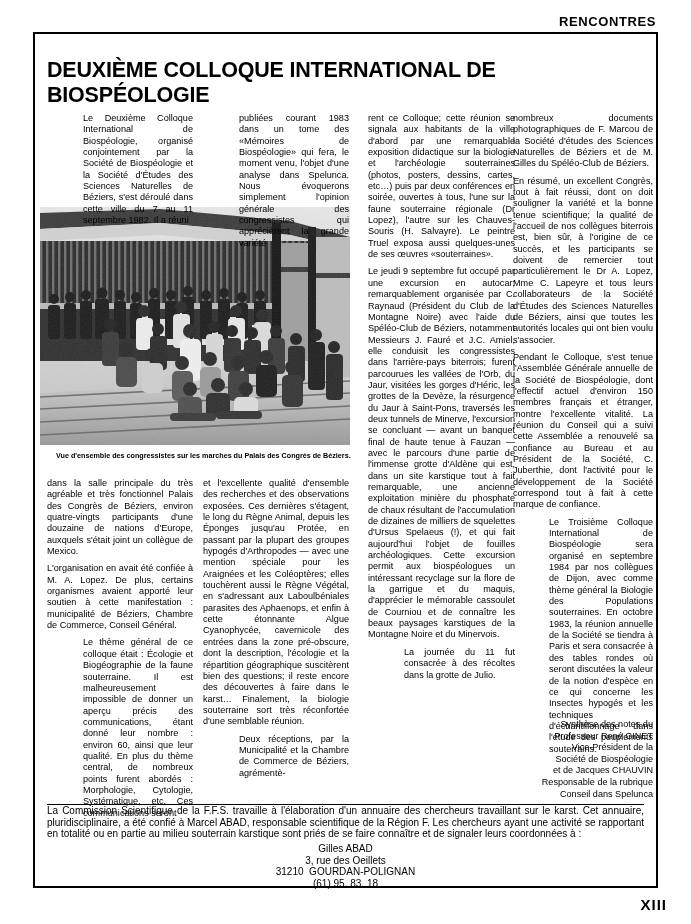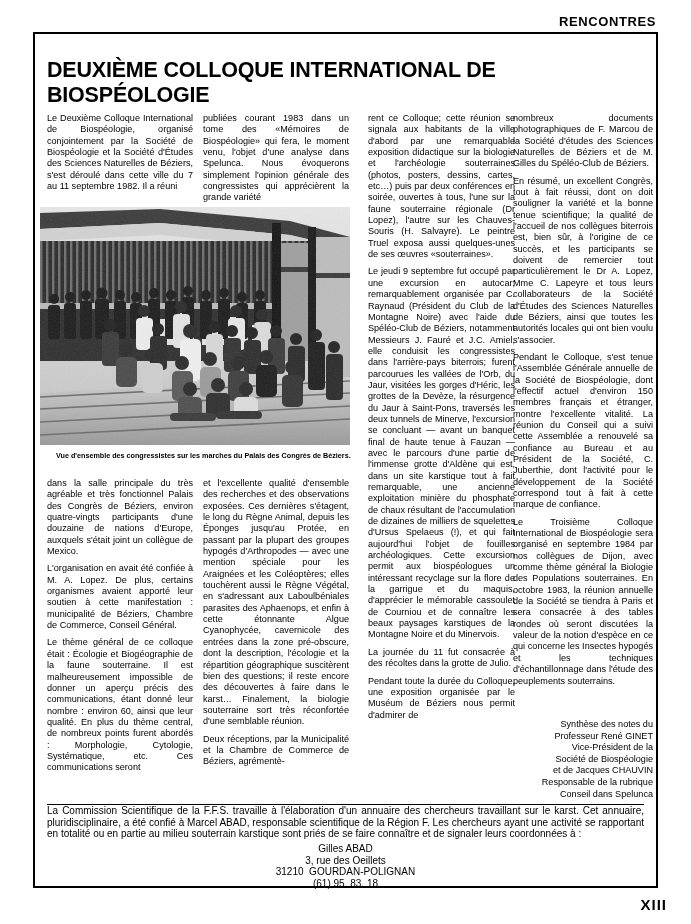--- a/index.html
+++ b/index.html
@@ -93,21 +93,21 @@
     position: absolute;
     font-size: 9.1px;
     line-height: 11.35px;
     text-align: justify;
     text-justify: inter-word;
     hyphens: manual;
   }
   .col p {
     margin: 0 0 6px 0;
   }
-  .col p:last-child { margin-bottom: 0; }
+  .col p:last-child { margin-bottom: 0; margin-left: 36px; }
 
   .col1a { left: 47px; top: 113px;  width: 146px; }
   .col2a { left: 203px; top: 113px; width: 146px; }
   .col3  { left: 368px; top: 113px; width: 147px; }
   .col4  { left: 513px; top: 113px; width: 140px; }
 
   .col1b { left: 47px;  top: 478px; width: 146px; }
   .col2b { left: 203px; top: 478px; width: 146px; }
 
   
@@ -359,21 +359,20 @@
 
   <div class="col col2b">
     <p>et l'excellente qualité d'ensemble des recherches et des observations exposées. Ces dernières s'étagent, le long du Règne Animal, depuis les Éponges jusqu'au Protée, en passant par la plupart des groupes hypogés d'Arthropodes — avec une mention spéciale pour les Araignées et les Coléoptères; elles touchèrent aussi le Règne Végétal, en s'adressant aux Laboulbéniales parasites des Aphaenops, et enfin à cette étonnante Algue Cyanophycée, cavernicole des entrées dans la zone pré-obscure, dont la description, l'écologie et la répartition géographique suscitèrent bien des questions; il reste encore des découvertes à faire dans le karst… Finalement, la biologie souterraine sort très réconfortée d'une semblable réunion.</p>
     <p>Deux réceptions, par la Municipalité et la Chambre de Commerce de Béziers, agrémentè-</p>
   </div>
 
   <div class="col col3">
     <p>rent ce Colloque; cette réunion se signala aux habitants de la ville d'abord par une remarquable exposition didactique sur la biologie et l'archéologie souterraines (photos, posters, dessins, cartes, etc…) puis par deux conférences en soirée, ouvertes à tous, l'une sur la faune souterraine régionale (Dr Lopez), l'autre sur les Chauves-Souris (H. Salvayre). Le peintre Truel exposa aussi quelques-unes de ses œuvres «souterraines».</p>
     <p>Le jeudi 9 septembre fut occupé par une excursion en autocar; remarquablement organisée par C. Raynaud (Président du Club de la Montagne Noire) avec l'aide du Spéléo-Club de Béziers, notamment Messieurs J. Fauré et J.C. Amiel, elle conduisit les congressistes dans l'arrière-pays biterrois; furent parcourues les vallées de l'Orb, du Jaur, visitées les gorges d'Héric, les grottes de la Devèze, la résurgence du Jaur à Saint-Pons, traversés les deux tunnels de Minerve, l'excursion se concluant — avant un banquet final de haute tenue à Fauzan — avec le parcours d'une partie de l'immense grotte d'Aldène qui est, dans un site karstique tout à fait remarquable, une ancienne exploitation minière du phosphate de chaux résultant de l'accumulation de dizaines de milliers de squelettes d'Ursus Spelaeus (!), et qui fait aujourd'hui l'objet de fouilles archéologiques. Cette excursion permit aux biospéologues un intéressant recyclage sur la flore de la garrigue et du maquis, d'apprécier le mémorable cassoulet de Courniou et de connaître les beaux paysages karstiques de la Montagne Noire et du Minervois.</p>
     <p>La journée du 11 fut consacrée à des récoltes dans la grotte de Julio.</p>
-    <p>Pendant toute la durée du Colloque, une exposition organisée par le Muséum de Béziers nous permit d'admirer de</p>
   </div>
 
   <div class="col col4">
     <p>nombreux documents photographiques de F. Marcou de la Société d'études des Sciences Naturelles de Béziers et de M. Gilles du Spéléo-Club de Béziers.</p>
     <p>En résumé, un excellent Congrès, tout à fait réussi, dont on doit souligner la variété et la bonne tenue scientifique; la qualité de l'accueil de nos collègues biterrois est, bien sûr, à l'origine de ce succès, et les participants se doivent de remercier tout particulièrement le Dr A. Lopez, Mme C. Lapeyre et tous leurs collaborateurs de la Société d'Études des Sciences Naturelles de Béziers, ainsi que toutes les autorités locales qui ont bien voulu s'associer.</p>
     <p>Pendant le Colloque, s'est tenue l'Assemblée Générale annuelle de la Société de Biospéologie, dont l'effectif actuel d'environ 150 membres français et étranger, montre l'excellente vitalité. La réunion du Conseil qui a suivi cette Assemblée a renouvelé sa confiance au Bureau et au Président de la Société, C. Juberthie, dont l'activité pour le développement de la Société correspond tout à fait à cette marque de confiance.</p>
     <p>Le Troisième Colloque International de Biospéologie sera organisé en septembre 1984 par nos collègues de Dijon, avec comme thème général la Biologie des Populations souterraines. En octobre 1983, la réunion annuelle de la Société se tiendra à Paris et sera consacrée à des tables rondes où seront discutées la valeur de la notion d'espèce en ce qui concerne les Insectes hypogés et les techniques d'échantillonnage dans l'étude des peuplements souterrains.</p>
   </div>
 
   <div class="signature">

